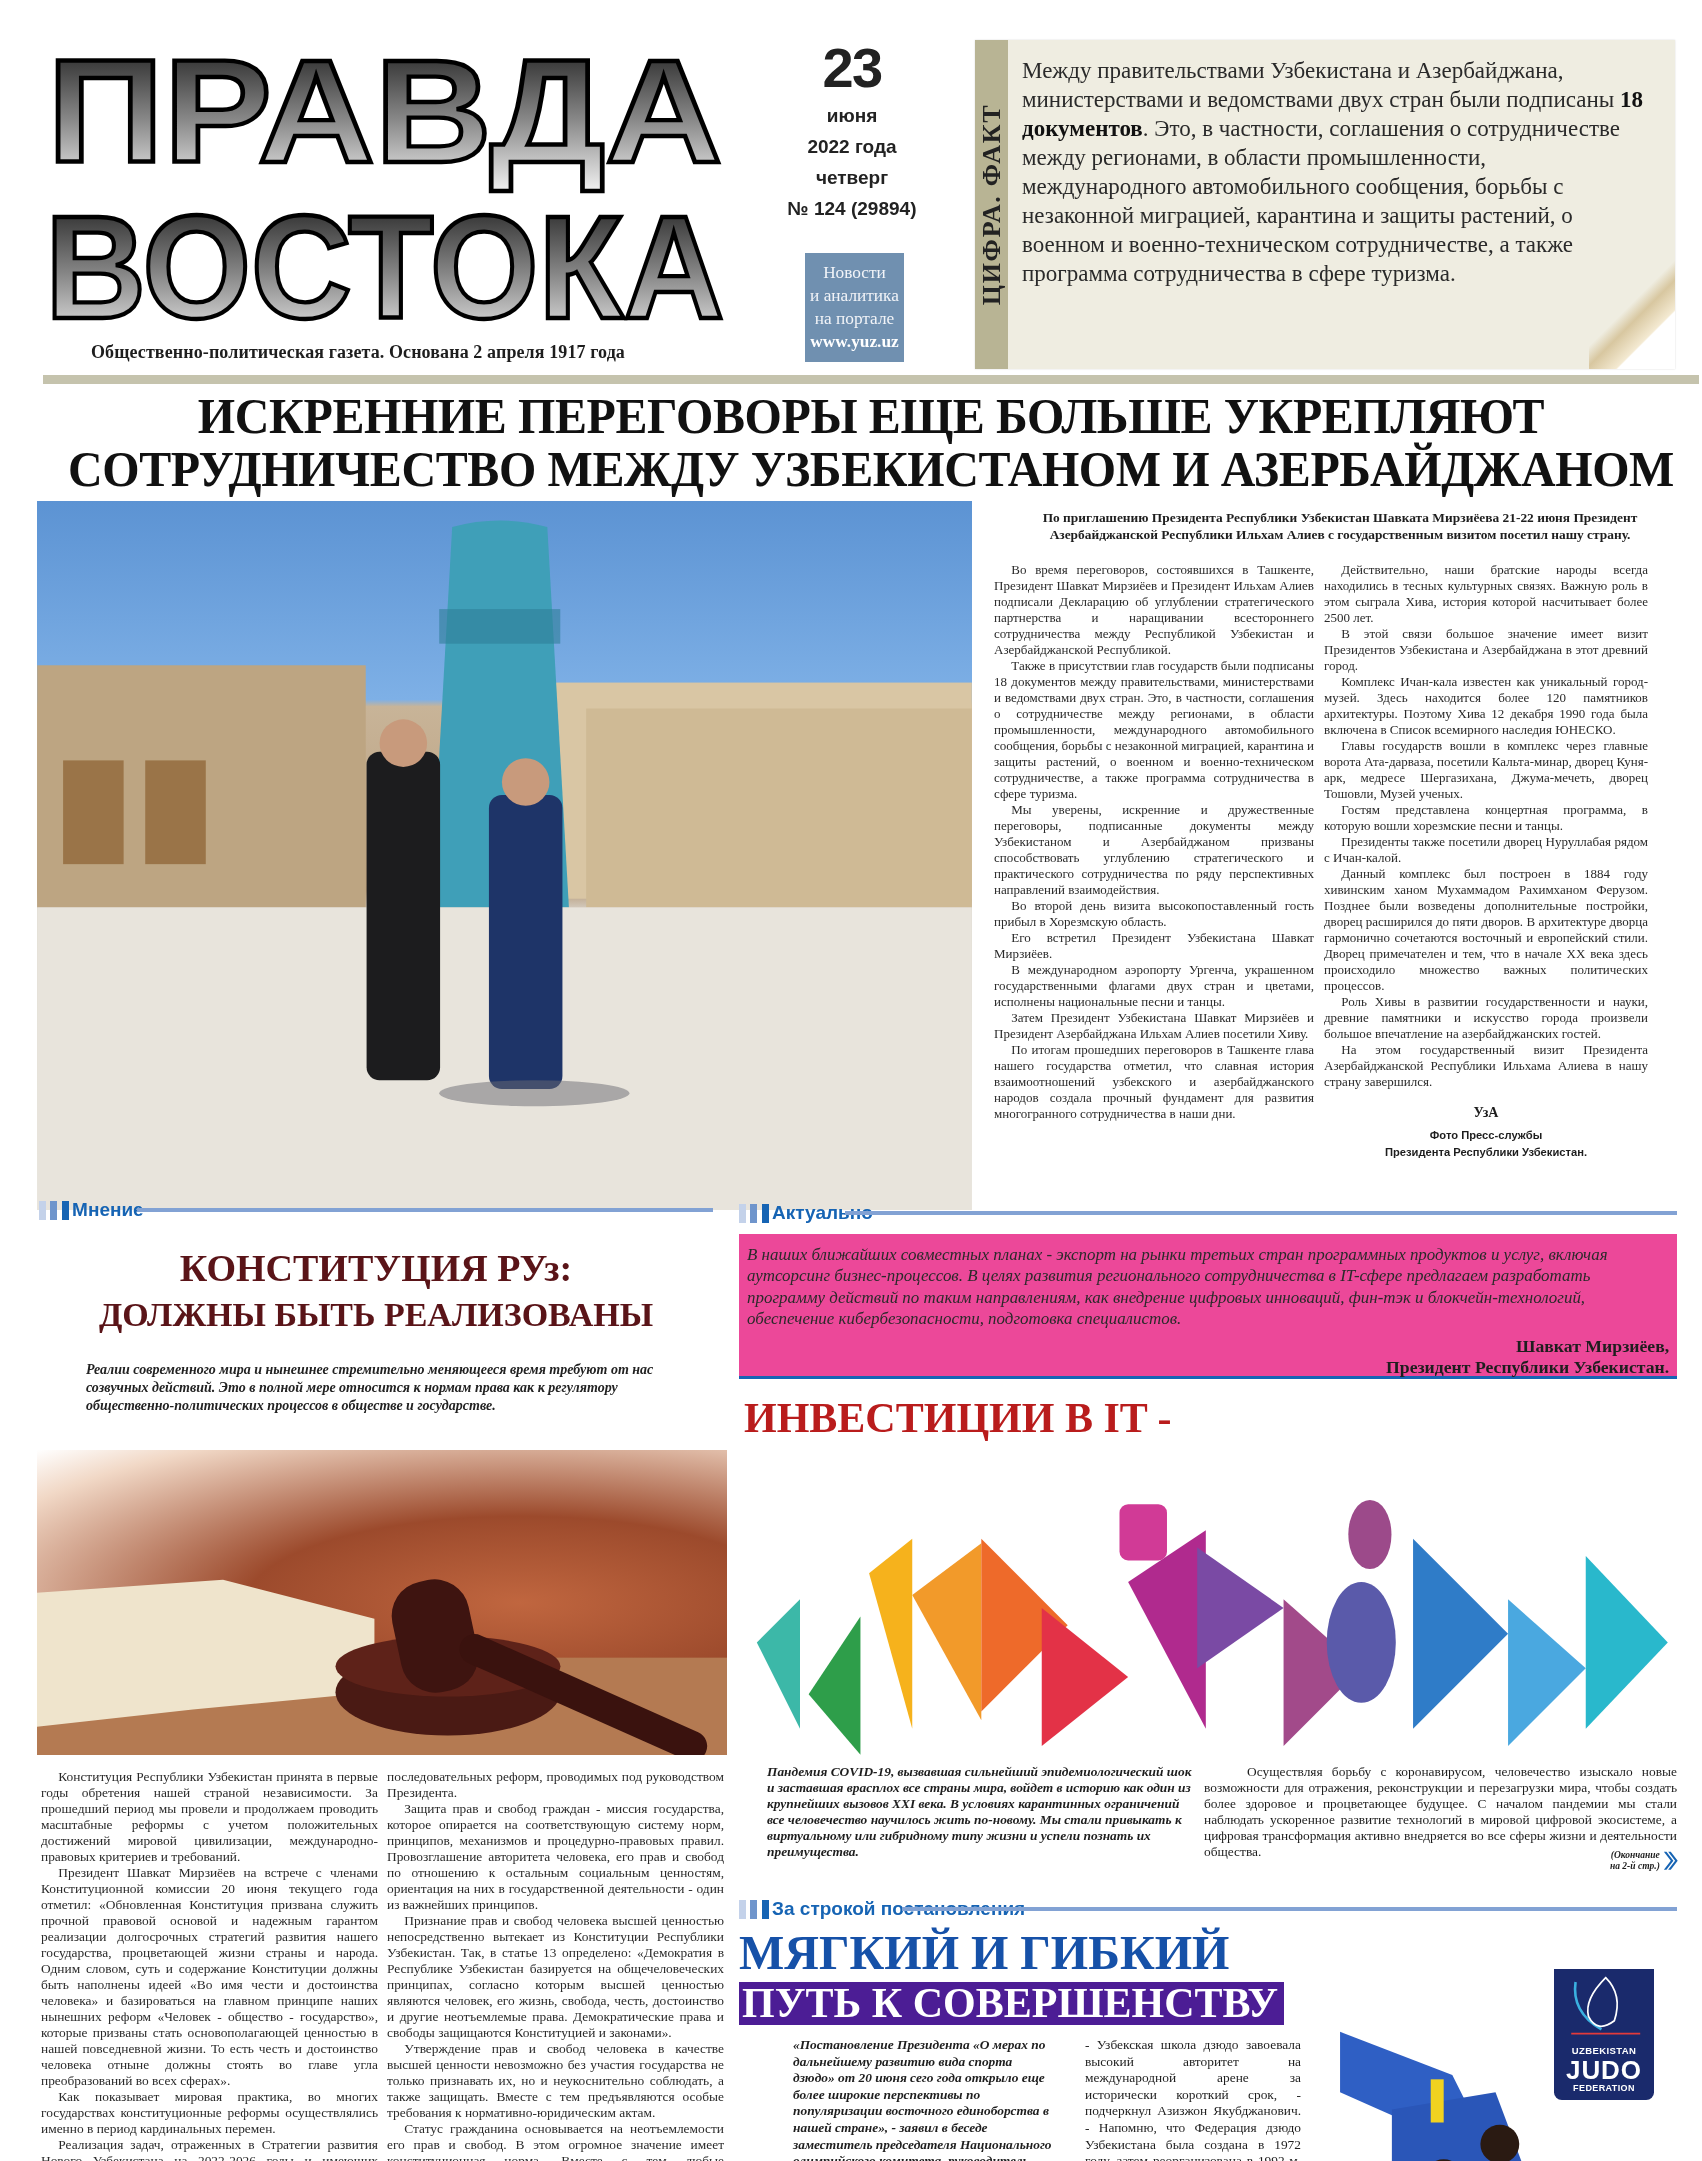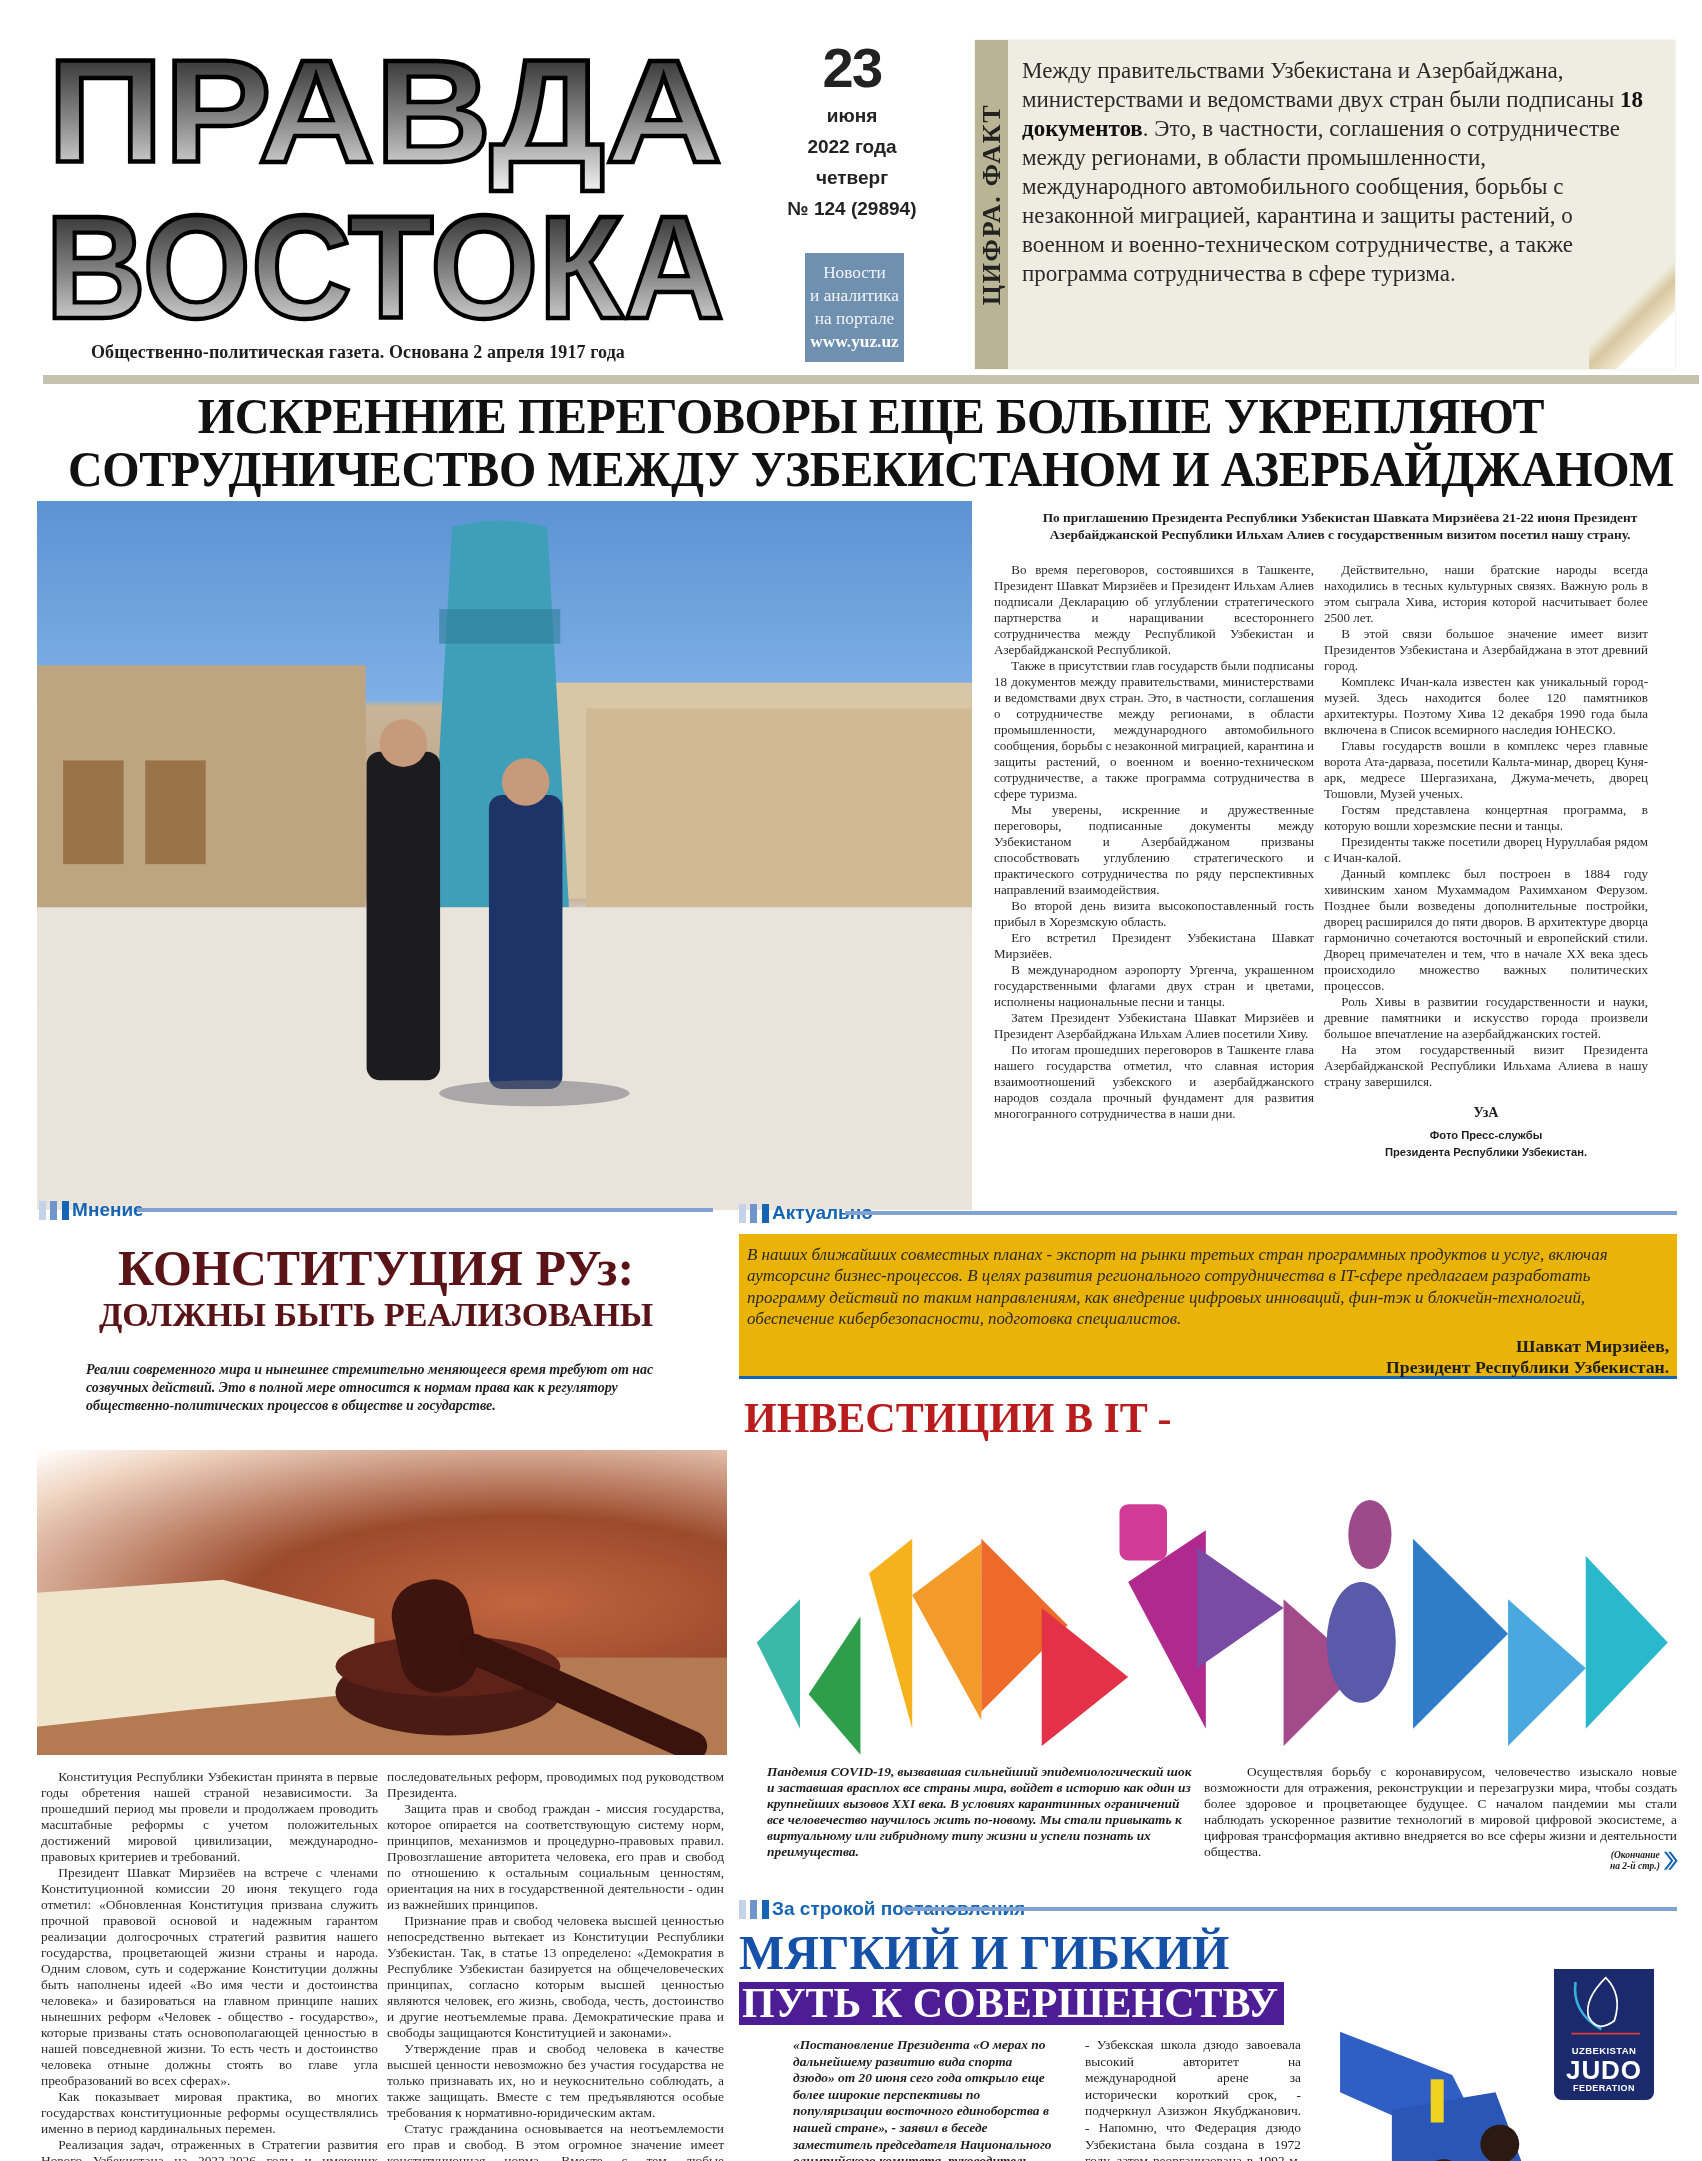--- a/index.html
+++ b/index.html
@@ -41,32 +41,32 @@
 .sec-bars i{display:block;width:7px;height:19px}
 .sec-bars i:nth-child(1){background:#c4d2ea}
 .sec-bars i:nth-child(2){background:#6f95cc}
 .sec-bars i:nth-child(3){background:#1664b4}
 .sec-label{font-family:"Liberation Sans",sans-serif;font-size:19px;color:#1664b4;font-weight:bold;transform:scaleX(.6);transform-origin:left center;white-space:nowrap}
 .sec-line{flex:1;height:3.5px;background:#82a2d4}
 
 
 .op-head{left:39px;top:1197px;width:674px}
 .op-title{left:39px;top:1241px;width:674px;text-align:center;color:#5a1418;font-weight:bold}
-.op-t1{font-size:50px;line-height:55px}
+.op-t1{font-size:38px;line-height:55px}
 .op-t2{font-size:34px;line-height:38px}
 .op-lead{left:86px;top:1361px;width:605px;font-style:italic;font-weight:bold;font-size:14px;line-height:18px;color:#222}
 .photo2{left:37px;top:1450px;width:690px;height:305px;background:radial-gradient(ellipse at 70% 50%,#c0663f 0%,#9c4a2c 40%,#f1d8c6 85%,#fff 100%);overflow:hidden}
 .op-c1{left:41px;top:1769px;width:337px;font-size:13.4px;line-height:16px}
 .op-c2{left:387px;top:1769px;width:337px;font-size:13.4px;line-height:16px}
 .cont-note{display:flex;align-items:center;justify-content:flex-end;gap:3.5px;font-style:italic;font-weight:bold;font-size:9.5px;line-height:11.2px;text-align:right}
 .chev{width:14.7px;height:21.6px;display:inline-block}
 
 
 .act-head{left:739px;top:1200px;width:938px}
-.quote-box{left:739px;top:1234px;width:938px;height:145px;background:#eab308;border-bottom:3.5px solid #1664b4;padding:9.5px 7.8px}
+.quote-box{left:739px;top:1234px;width:938px;height:145px;background:#ec4899;border-bottom:3.5px solid #1664b4;padding:9.5px 7.8px}
 .quote-text{font-style:italic;font-size:17.3px;line-height:21.6px;color:#2a2a2a;transform:scaleX(.98);transform-origin:left}
 .quote-sig{text-align:right;font-weight:bold;font-size:17.7px;line-height:21.6px;margin-top:6px}
 .it-title{left:744px;top:1396px;width:934px;color:#b91c1c;font-weight:bold;font-size:42px;line-height:44px}
 .photo3{left:739px;top:1487px;width:938px;height:272px;overflow:hidden}
 .it-lead{left:767px;top:1764px;width:432px;font-style:italic;font-weight:bold;font-size:13.4px;line-height:16px}
 .it-body{left:1204px;top:1764px;width:473px;font-size:13.4px;line-height:16px;text-align:justify}
 .it-body p{text-indent:43px}
 .it-cont{left:1548px;top:1850px;width:130px}
 
 

